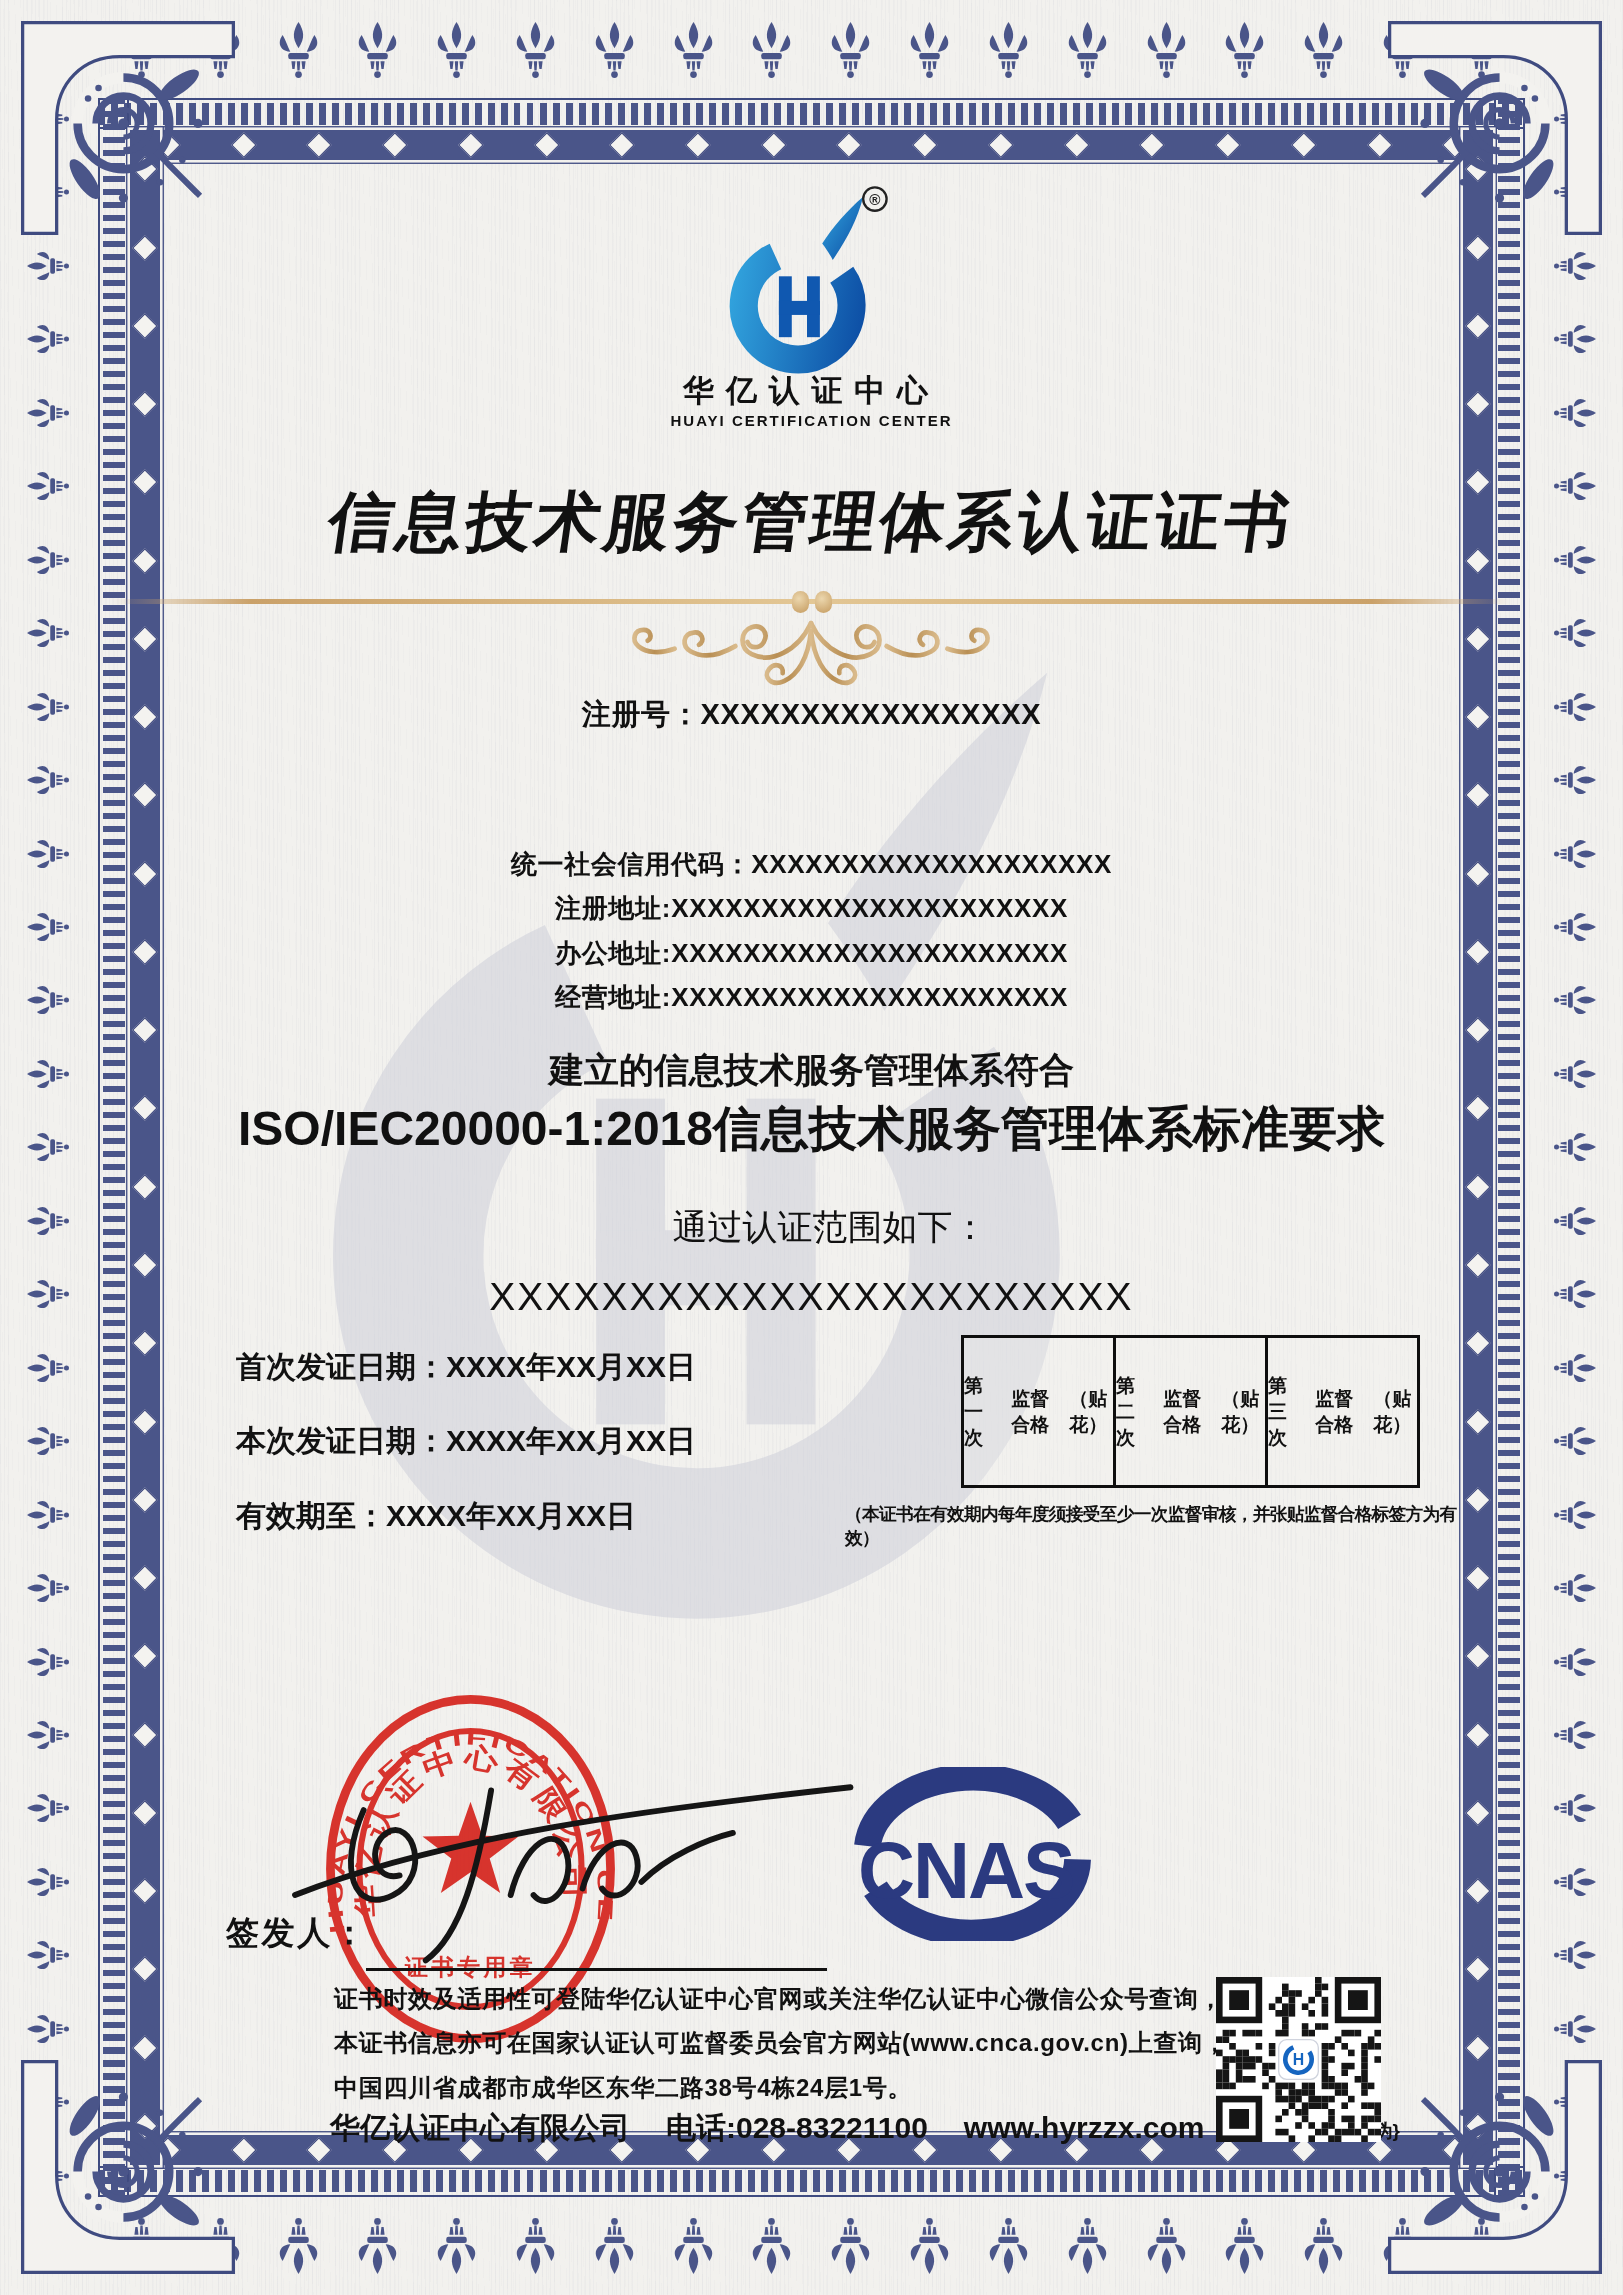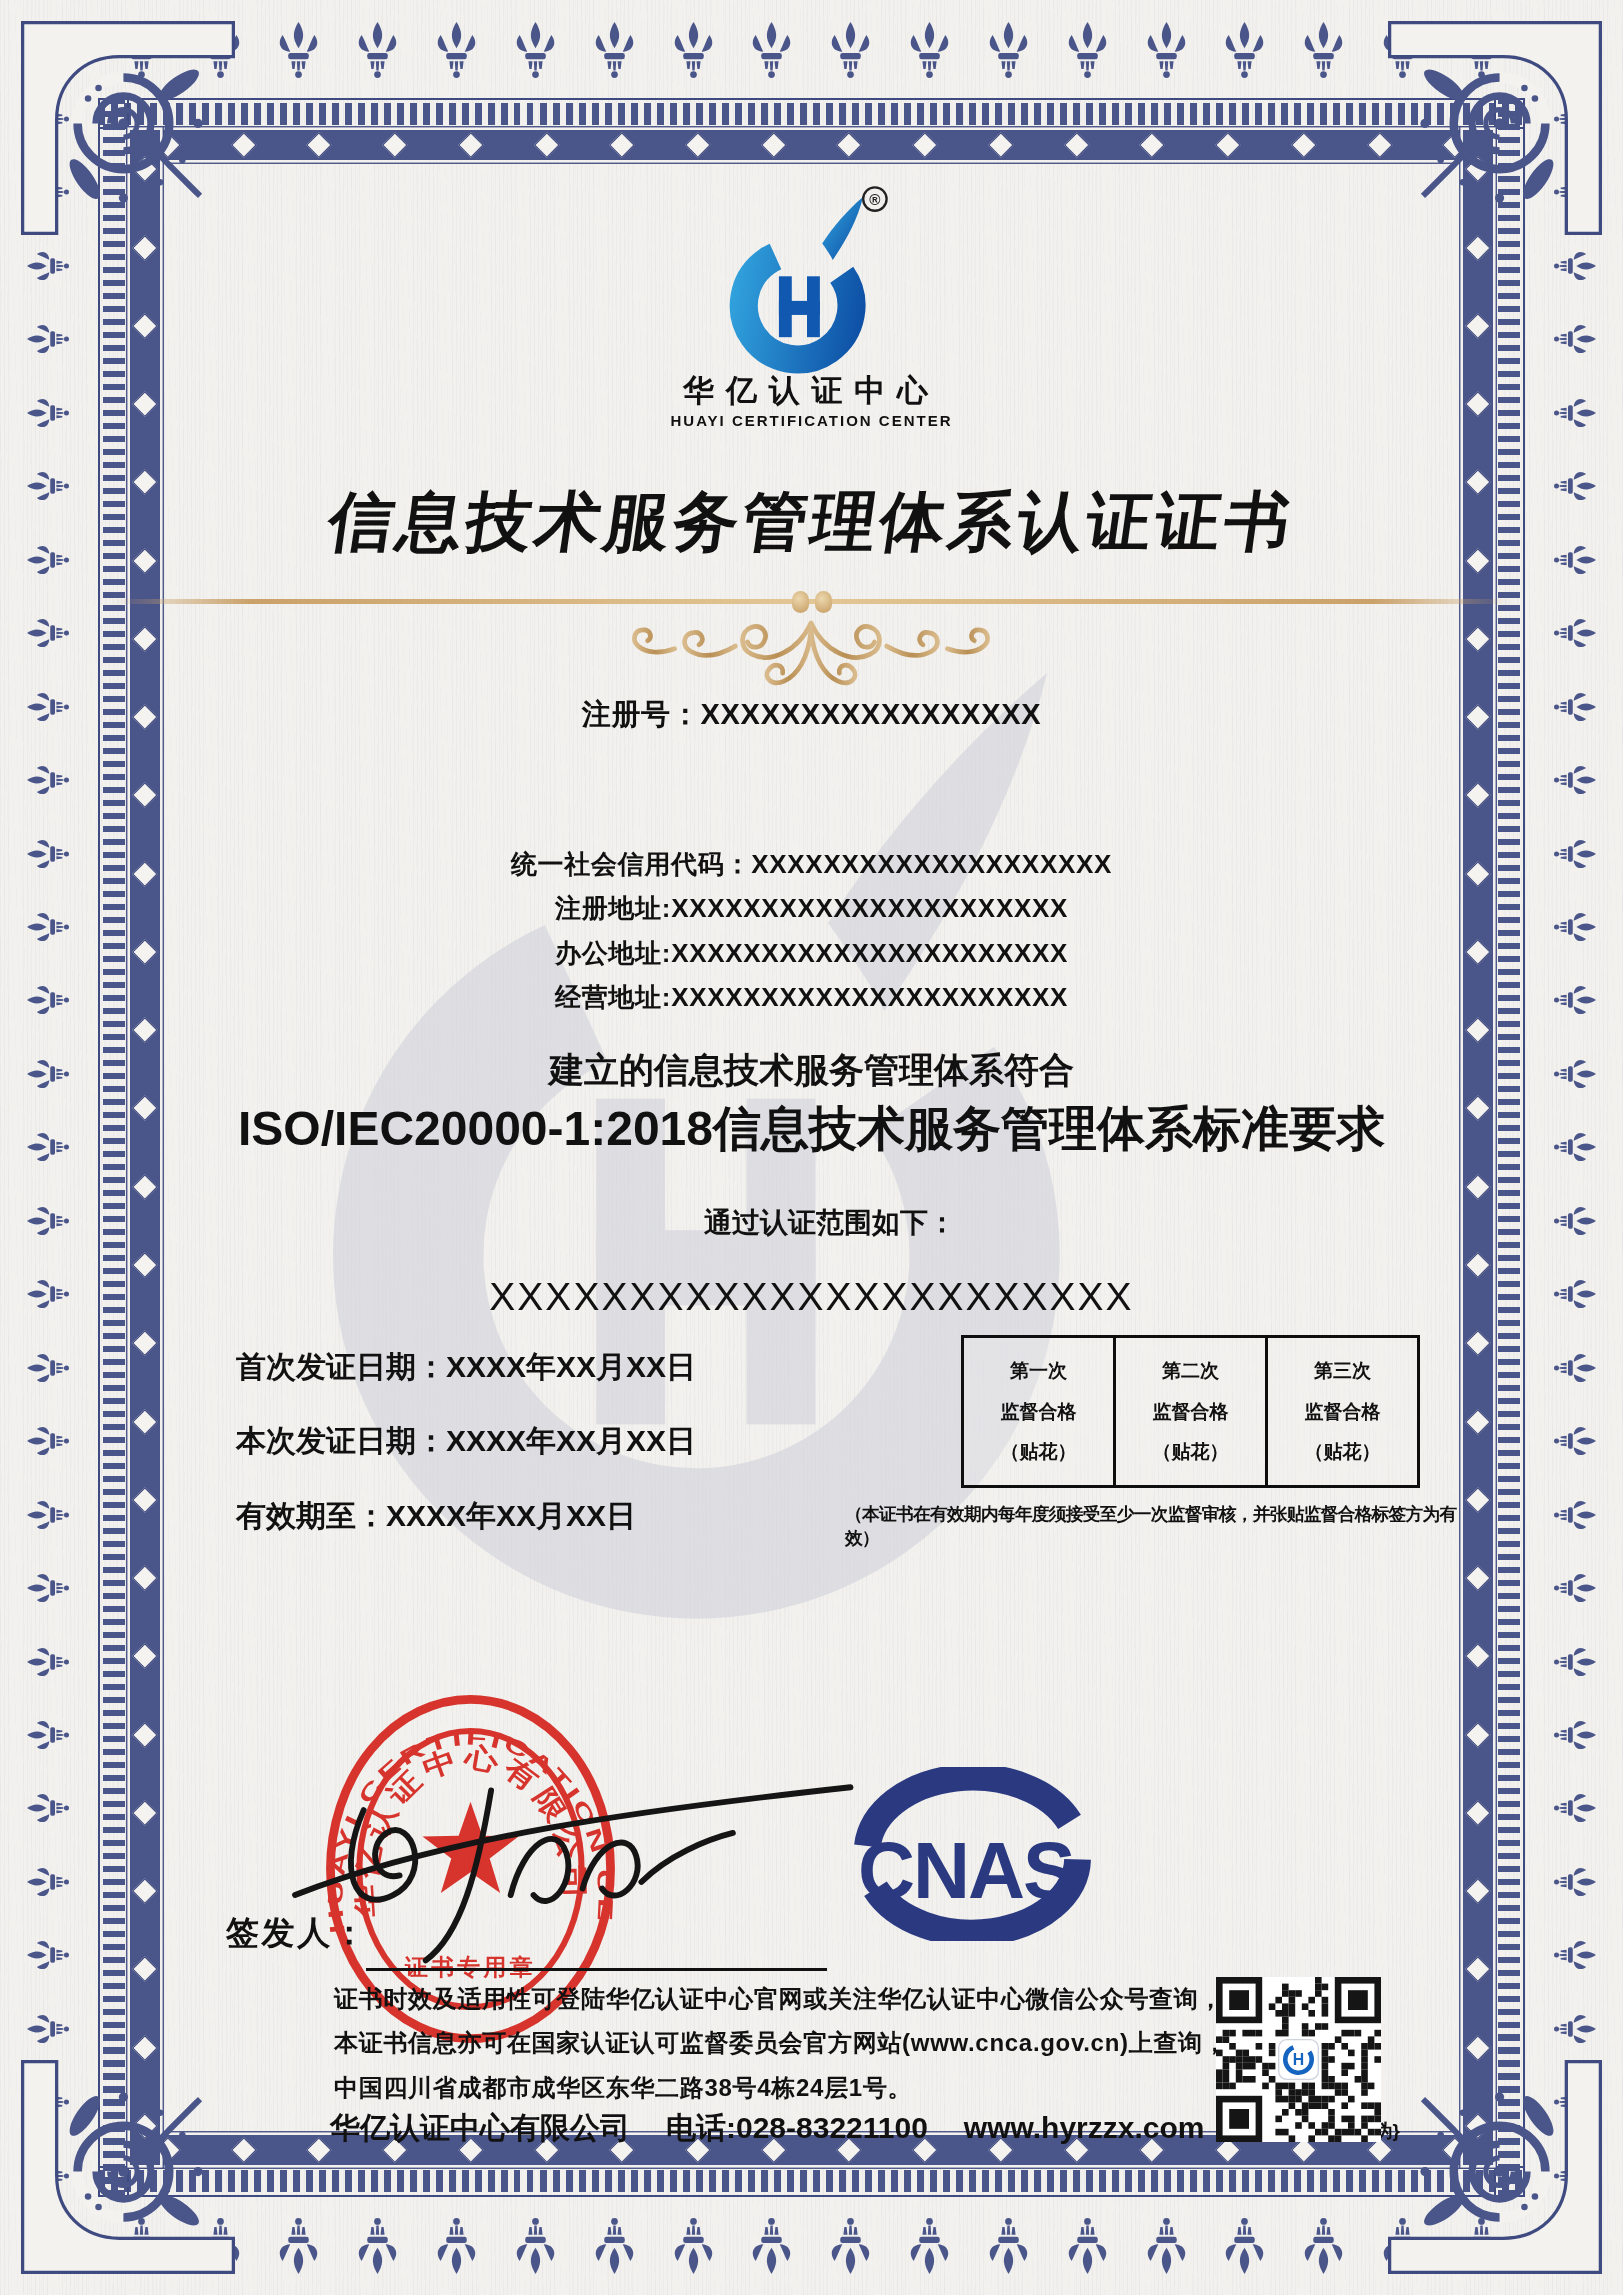--- a/index.html
+++ b/index.html
@@ -56,26 +56,26 @@
   .cert-title span{display:inline-block;transform:skewX(-8deg);}
   .gold-line{top:599px;left:111px;right:111px;height:5.2px;
     background:linear-gradient(90deg,rgba(202,161,105,0) 0%,#caa169 10%,#e3c795 50%,#caa169 90%,rgba(202,161,105,0) 100%);}
   .gold-center{top:589px;left:776px;width:72px;height:26px;display:flex;gap:6.5px;justify-content:center;align-items:center;}
   .gold-center i{display:block;width:17px;height:22px;border-radius:8.5px;background:radial-gradient(circle at 40% 35%,#ecd7ae,#c49a5e);}
   .reg-line{top:695px;font-size:29px;font-weight:700;letter-spacing:0.7px;}
   .company{top:743px;font-size:56px;font-weight:900;letter-spacing:2px;}
   .info-line{font-size:26px;font-weight:700;letter-spacing:0.7px;}
   .stmt1{top:1047px;font-size:35px;font-weight:900;}
   .standard{top:1097px;font-size:48px;font-weight:900;}
-  .scope-title{top:1204px;font-size:28px;font-weight:700;padding-left:37px;}
+  .scope-title{top:1204px;font-size:35px;font-weight:400;padding-left:37px;}
   .scope-value{top:1275px;font-size:39px;font-weight:400;letter-spacing:2px;}
 
   .date-line{left:236px;font-size:30px;font-weight:700;}
   .sup-table{left:961px;top:1335px;width:453px;height:147px;border:3.9px solid #0e0e0e;display:flex;background:rgba(244,243,240,.25);}
-  .sup-cell{flex:1;border-left:3.3px solid #0e0e0e;display:flex;flex-direction:column;justify-content:center;align-items:center;gap:14.4px;font-size:19px;font-weight:700;}
+  .sup-cell{flex:1;border-left:3.3px solid #0e0e0e;display:flex;flex-direction:row;justify-content:center;align-items:center;gap:14.4px;font-size:19px;font-weight:700;}
   .sup-cell:first-child{border-left:none;}
   .sup-note{left:845px;top:1502px;width:615px;font-size:17.7px;font-weight:700;text-align:left;letter-spacing:-0.7px;}
 
   .signer{left:226px;top:1911px;font-size:33px;font-weight:700;letter-spacing:2.6px;}
   .sign-underline{left:366px;top:1968px;width:461px;height:2.6px;background:#111;}
 
   .cnas-text{left:1120px;top:1781px;line-height:38px;color:#111;}
   .cnas-text .cn{font-size:26px;font-weight:900;letter-spacing:1.3px;}
   .cnas-text .en{font-size:24px;font-weight:900;}
 

